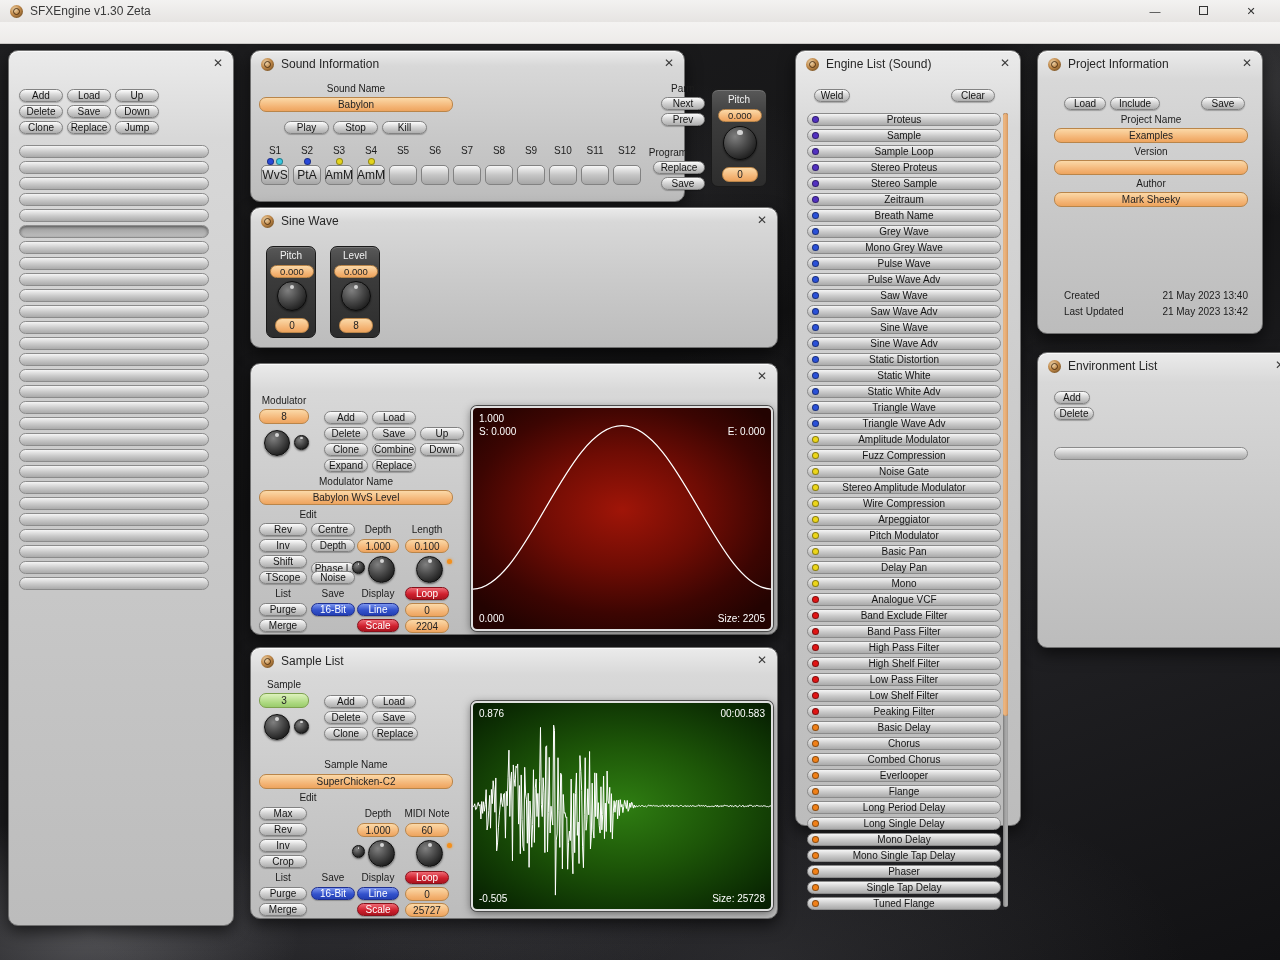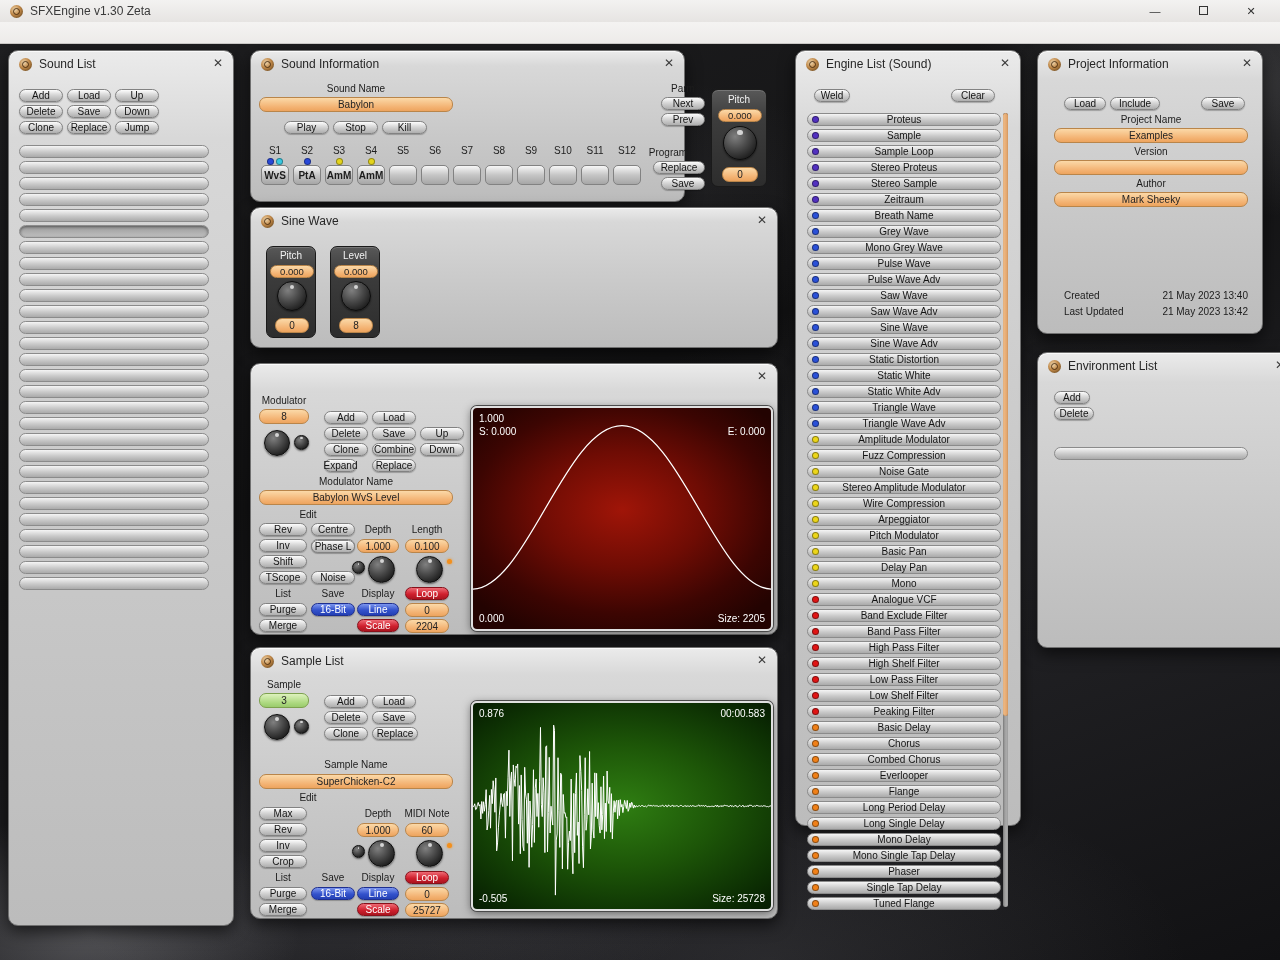--- a/index.html
+++ b/index.html
@@ -54,21 +54,21 @@
   .led{position:absolute;width:5px;height:5px;border-radius:50%;background:#f2901e;box-shadow:0 0 3px #f2901e}
 
   .dbox{position:absolute;border-radius:7px;background:linear-gradient(#585858,#3c3c3c 30%,#2d2d2d);border:1px solid #1a1a1a;box-shadow:inset 0 1px 0 rgba(255,255,255,.18)}
   .dlbl{position:absolute;left:0;width:100%;text-align:center;font-size:10px;color:#f2f2f2}
 
   .slots{position:absolute;display:flex;gap:4px}
   .slot{width:28px;display:flex;flex-direction:column;align-items:center}
   .s-num{font-size:10px;color:#1e1e1e;height:12px}
   .s-dots{height:8px;display:flex;gap:2px;align-items:center}
   .s-dot{width:7px;height:7px;border-radius:50%;border:1px solid rgba(0,0,0,.35)}
-  .s-btn{width:28px;height:20px;border-radius:5px;background:linear-gradient(#f7f7f7,#c6c6c6 50%,#a6a6a6);border:1px solid #828282;font-size:10px;font-weight:700;color:#1c1c1c;display:flex;align-items:center;justify-content:center}
+  .s-btn{width:28px;height:20px;border-radius:5px;background:linear-gradient(#f7f7f7,#c6c6c6 50%,#a6a6a6);border:1px solid #828282;font-size:12px;font-weight:400;color:#1c1c1c;display:flex;align-items:center;justify-content:center}
 
   .wave-frame{position:absolute;border:2px solid #e0e0e0;border-radius:6px;overflow:hidden;box-shadow:0 0 0 1px #4a4a4a,0 2px 8px rgba(0,0,0,.5)}
   .wave-red{background:radial-gradient(ellipse 66% 62% at 50% 46%,#a01508 0%,#6f0c04 42%,#3c0502 76%,#230301 100%)}
   .wave-green{background:radial-gradient(ellipse 72% 66% at 50% 50%,#2f7e12 0%,#1d5608 45%,#0c2e03 85%,#071e02 100%)}
   .wave-frame svg{position:absolute;left:0;top:0;width:100%;height:100%}
   .wave-txt{position:absolute;font-size:10px;color:#fff;white-space:nowrap}
 
   .scroll-track{position:absolute;width:5px;background:linear-gradient(90deg,#8e8e8e,#b9b9b9);border-radius:3px;box-shadow:inset 0 1px 2px rgba(0,0,0,.4)}
   .scroll-thumb{position:absolute;left:0;top:0;width:5px;border-radius:3px;background:linear-gradient(90deg,#f0bd8a,#dfa066);box-shadow:inset 0 0 1px rgba(0,0,0,.4)}
 </style>
@@ -95,24 +95,20 @@
       <div class="menu-item"></div>
       <div class="menu-item"></div>
       <div class="menu-item"></div>
       <div class="menu-item"></div>
       <div class="menu-item"></div>
     </div>
 
   <div class="desktop"></div>
 
   <div class="panel" style="left:8px;top:50px;width:226px;height:876px">
-    <div class="p-title">
-      <span class="shell-icon"></span>
-      <span class="p-name">Sound List</span>
-    </div>
     <span class="p-close">✕</span>
     <div class="btn" style="left:10px;top:38px;width:44px">Add</div>
     <div class="btn" style="left:58px;top:38px;width:44px">Load</div>
     <div class="btn" style="left:106px;top:38px;width:44px">Up</div>
     <div class="btn" style="left:10px;top:54px;width:44px">Delete</div>
     <div class="btn" style="left:58px;top:54px;width:44px">Save</div>
     <div class="btn" style="left:106px;top:54px;width:44px">Down</div>
     <div class="btn" style="left:10px;top:70px;width:44px">Clone</div>
     <div class="btn" style="left:58px;top:70px;width:44px">Replace</div>
     <div class="btn" style="left:106px;top:70px;width:44px">Jump</div>
@@ -303,36 +299,36 @@
     <div class="knob" style="left:13px;top:66px;width:26px;height:26px"></div>
     <div class="knob" style="left:43px;top:71px;width:15px;height:15px"></div>
     <div class="btn" style="left:73px;top:47px;width:44px">Add</div>
     <div class="btn" style="left:121px;top:47px;width:44px">Load</div>
     <div class="btn" style="left:73px;top:63px;width:44px">Delete</div>
     <div class="btn" style="left:121px;top:63px;width:44px">Save</div>
     <div class="btn" style="left:169px;top:63px;width:44px">Up</div>
     <div class="btn" style="left:73px;top:79px;width:44px">Clone</div>
     <div class="btn" style="left:121px;top:79px;width:44px">Combine</div>
     <div class="btn" style="left:169px;top:79px;width:44px">Down</div>
-    <div class="btn" style="left:73px;top:95px;width:33px">Expand</div>
+    <div class="btn" style="left:73px;top:95px;width:44px">Expand</div>
     <div class="btn" style="left:121px;top:95px;width:44px">Replace</div>
     <div class="lbl" style="left:8px;top:112px;width:194px">Modulator Name</div>
     <div class="of" style="left:8px;top:126px;width:194px">Babylon WvS Level</div>
     <div class="lbl" style="left:33px;top:145px;width:48px">Edit</div>
 
     <div class="btn" style="left:8px;top:159px;width:48px">Rev</div>
     <div class="btn" style="left:60px;top:159px;width:44px">Centre</div>
     <div class="lbl" style="left:106px;top:160px;width:42px">Depth</div>
     <div class="lbl" style="left:154px;top:160px;width:44px">Length</div>
     <div class="btn" style="left:8px;top:175px;width:48px">Inv</div>
     <div class="btn" style="left:60px;top:175px;width:44px">Depth</div>
     <div class="of" style="left:106px;top:175px;width:42px;height:14px">1.000</div>
     <div class="of" style="left:154px;top:175px;width:44px;height:14px">0.100</div>
     <div class="btn" style="left:8px;top:191px;width:48px">Shift</div>
-    <div class="btn" style="left:60px;top:176px;width:44px">Phase L</div>
+    <div class="btn" style="left:60px;top:198px;width:44px">Phase L</div>
     <div class="knob" style="left:101px;top:197px;width:13px;height:13px"></div>
     <div class="knob" style="left:117px;top:192px;width:27px;height:27px"></div>
     <div class="knob" style="left:165px;top:192px;width:27px;height:27px"></div>
     <span class="led" style="left:196px;top:195px"></span>
     <div class="btn" style="left:8px;top:207px;width:48px">TScope</div>
     <div class="btn" style="left:60px;top:207px;width:44px">Noise</div>
 
     <div class="lbl" style="left:8px;top:224px;width:48px">List</div>
     <div class="lbl" style="left:60px;top:224px;width:44px">Save</div>
     <div class="lbl" style="left:106px;top:224px;width:42px">Display</div>

